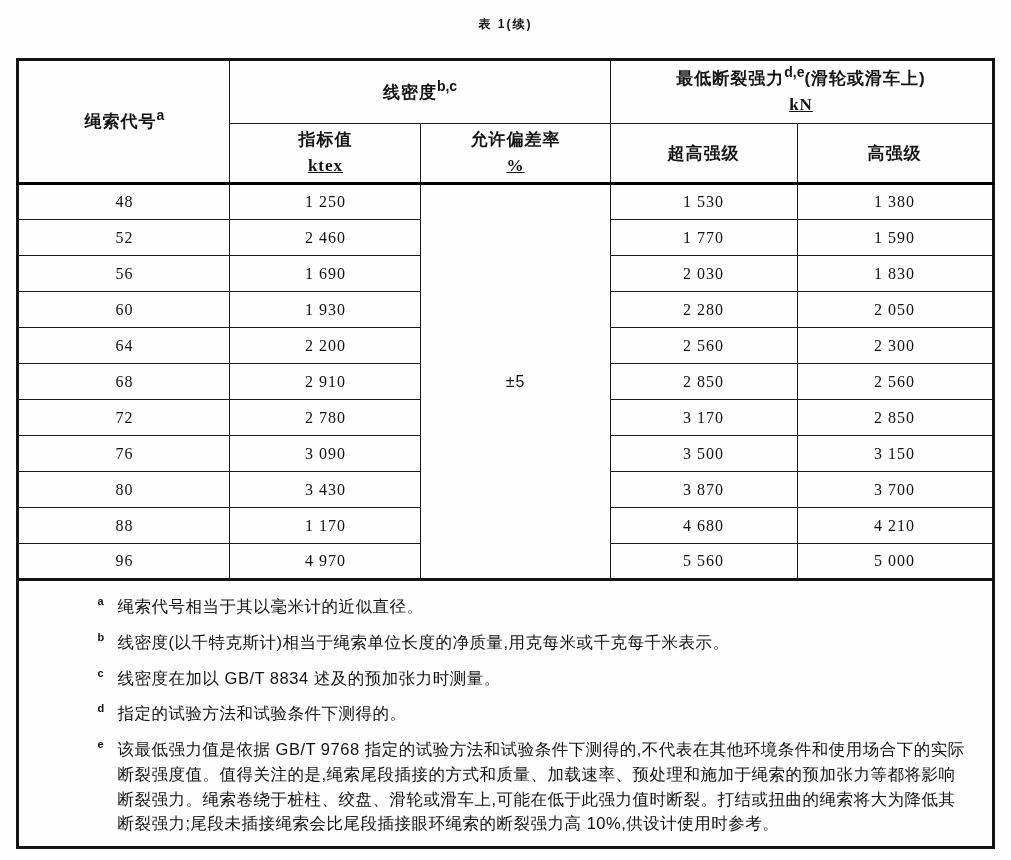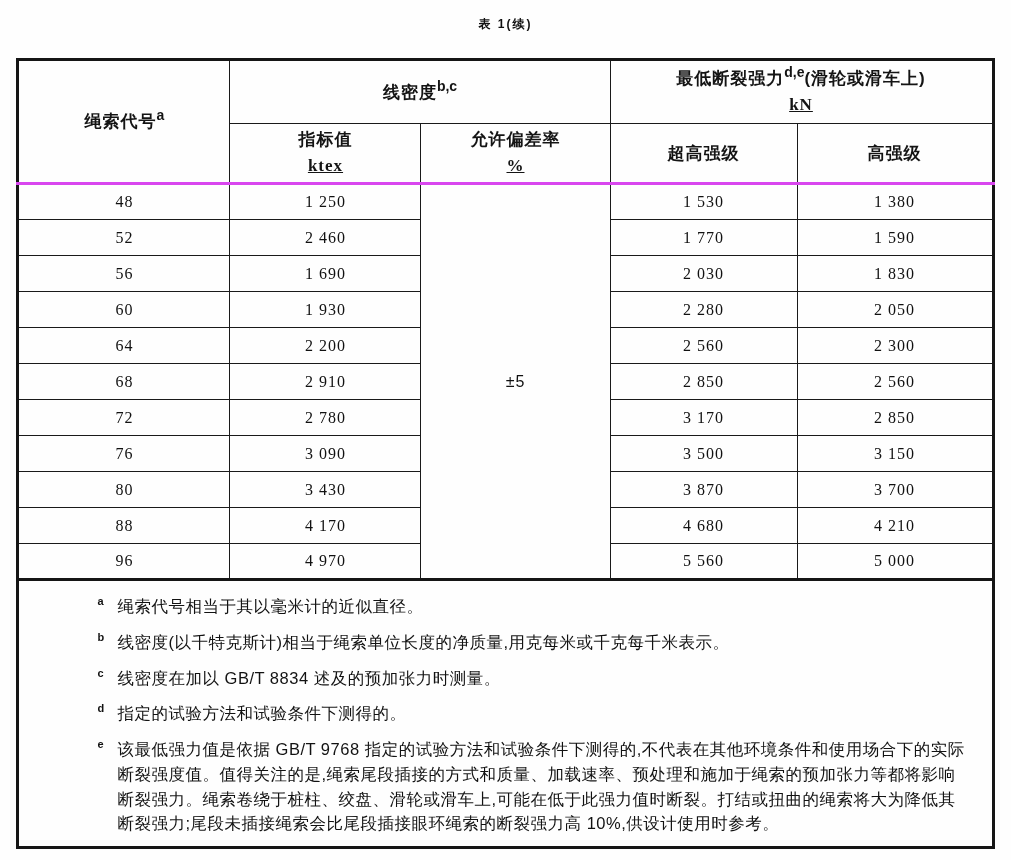--- a/index.html
+++ b/index.html
@@ -67,21 +67,21 @@
     text-decoration: underline;
   }
   
   tbody td {
     height: 36px;
     font-size: 16px;
     font-family: "Liberation Serif", "DejaVu Serif", serif;
     letter-spacing: 1px;
     color: #111;
   }
-  tbody tr:first-child td { border-top: 3px solid #d946ef; }
+  tbody tr:first-child td { border-top: 3px solid #000000; }
   td.dev {
     font-family: "Liberation Sans", "DejaVu Sans", sans-serif;
     font-size: 16px;
   }
   
   tfoot td.fnotes {
     border-top: 3px solid #151515;
     text-align: left;
     vertical-align: top;
     padding: 13px 26px 10px 76px;
@@ -192,21 +192,21 @@
           <td>3 150</td>
         </tr>
         <tr>
           <td>80</td>
           <td>3 430</td>
           <td>3 870</td>
           <td>3 700</td>
         </tr>
         <tr>
           <td>88</td>
-          <td>4 170</td>
+          <td>1 170</td>
           <td>4 680</td>
           <td>4 210</td>
         </tr>
         <tr>
           <td>96</td>
           <td>4 970</td>
           <td>5 560</td>
           <td>5 000</td>
         </tr>
       </tbody>

